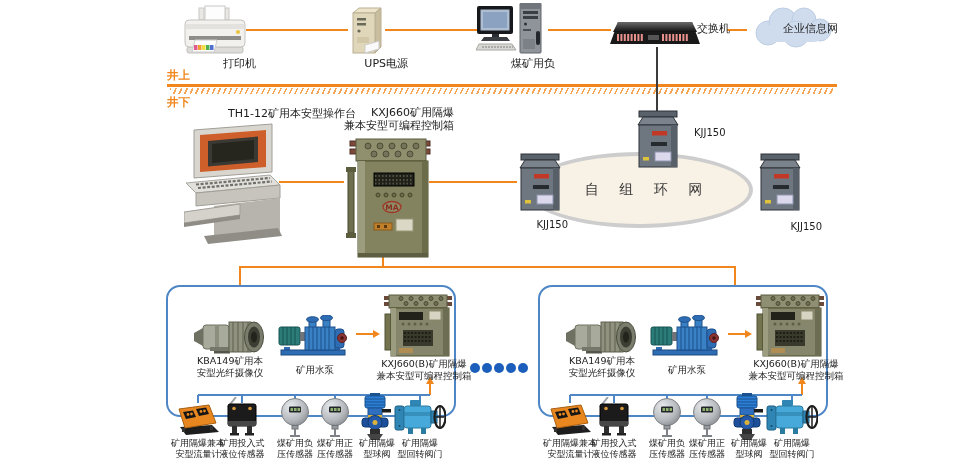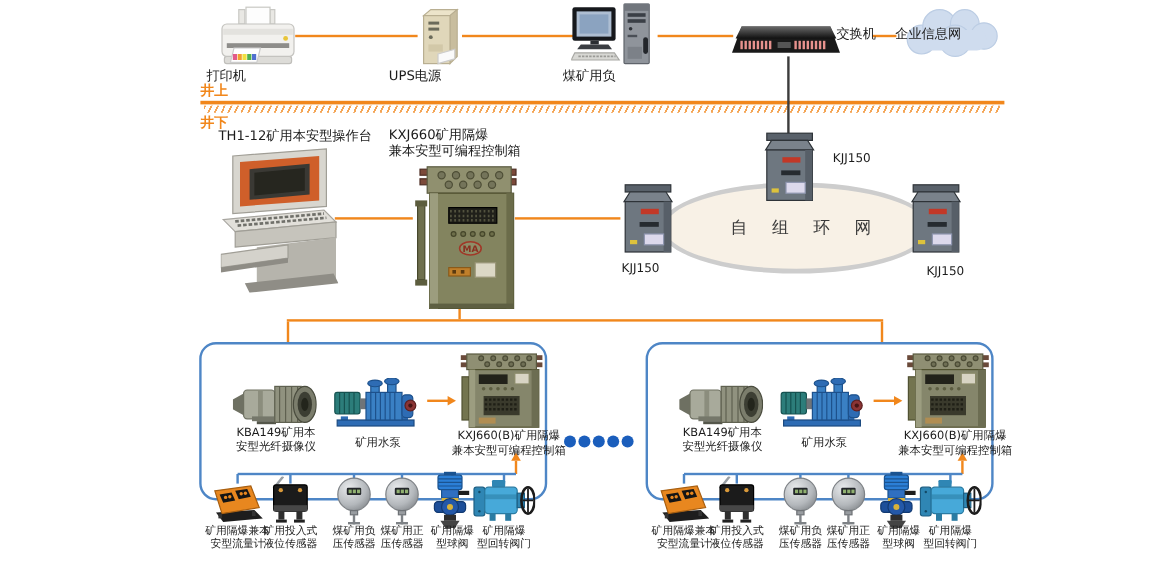--- a/index.html
+++ b/index.html
@@ -5,33 +5,33 @@
   :root{
     --orange:#f1871c;
     --blue:#4e86c6;
     --dotblue:#1b5ebc;
     --ink:#1c1c1c;
   }
   html,body{margin:0;padding:0;background:#fff;}
   .canvas{position:relative;width:980px;height:470px;background:#fff;overflow:hidden;
           font-family:"DejaVu Sans","Liberation Sans",sans-serif;color:var(--ink);}
   .dev{position:absolute;z-index:2;}
-  .lbl{position:absolute;font-size:11px;line-height:13px;text-align:left;white-space:nowrap;z-index:3;color:var(--ink);}
+  .lbl{position:absolute;font-size:11px;line-height:13px;text-align:right;white-space:nowrap;z-index:3;color:var(--ink);}
   .lbl.left{text-align:left;}
   .glbl{position:absolute;font-size:9.5px;line-height:12px;text-align:center;white-space:nowrap;z-index:3;color:var(--ink);}
   .slbl{position:absolute;font-size:9px;line-height:10.5px;text-align:center;white-space:nowrap;z-index:3;color:var(--ink);}
   .hl{position:absolute;height:2px;background:var(--orange);z-index:1;}
   .vl{position:absolute;width:2px;background:var(--orange);z-index:1;}
   .hl.blue{height:1.5px;background:var(--blue);}
   .vl.blue{width:1.5px;background:var(--blue);}
   .vl.dark{background:#3c3c3c;width:1.5px;}
   .mine-label{position:absolute;font-size:11.5px;font-weight:bold;color:var(--orange);z-index:3;}
   .hatch{position:absolute;height:6px;z-index:1;opacity:.75;
      background:repeating-linear-gradient(115deg,var(--orange) 0 1.5px,transparent 1.5px 5px);}
-  .ring{position:absolute;left:550px;top:152px;width:227px;height:76px;box-sizing:border-box;
+  .ring{position:absolute;left:526px;top:152px;width:227px;height:76px;box-sizing:border-box;
         border:4px solid #cdcdcd;border-radius:50%;background:#f8f1e6;z-index:0;
         display:flex;align-items:center;justify-content:center;}
   .ring span{font-size:14px;letter-spacing:8px;color:#3a3a3a;padding-left:16px;white-space:nowrap;}
   .group{position:absolute;top:285px;width:290px;height:132px;box-sizing:border-box;
          border:2px solid var(--blue);border-radius:14px;background:#fff;z-index:2;}
   .group .dev{z-index:2;}
   .group .hl,.group .vl{z-index:1;}
   .arr-r{position:absolute;width:0;height:0;border-left:7px solid var(--orange);
          border-top:4.5px solid transparent;border-bottom:4.5px solid transparent;z-index:2;}
   .arr-u{position:absolute;width:0;height:0;border-bottom:7px solid var(--orange);
@@ -145,21 +145,21 @@
     <div class="lbl">企业信息网</div>
   </div>
 
   <div class="mine-label" style="left:167px;top:68px">井上</div>
   <div class="hl" style="left:167px;top:84px;width:670px;height:3px"></div>
   <div class="hatch" style="left:170px;top:88px;width:664px"></div>
   <div class="mine-label" style="left:167px;top:95px">井下</div>
 
   <div class="vl dark" style="left:656px;top:47px;height:64px"></div>
 
-  <div class="lbl" style="left:182px;top:107px;width:160px">TH1-12矿用本安型操作台</div>
+  <div class="lbl" style="left:196px;top:107px;width:160px">TH1-12矿用本安型操作台</div>
   <svg class="dev" style="left:184px;top:122px" width="98" height="122" viewBox="0 0 98 122">
     <polygon points="10,8 88,2 88,50 10,56" fill="#d8d6cf" stroke="#a09e96"></polygon>
     <polygon points="16,13 82,8 82,45 16,50" fill="#cf5f2a"></polygon>
     <polygon points="24,19 74,14.5 74,40 24,44.5" fill="#3a3934"></polygon>
     <polygon points="28,22 70,18 70,37 28,41" fill="#26261f"></polygon>
     <polygon points="2,61 86,53 96,63 12,71" fill="#e2e0da" stroke="#a8a6a0"></polygon>
     <line x1="12" y1="62.5" x2="86" y2="56" stroke="#70706a" stroke-width="2.2" stroke-dasharray="3 1.6"></line>
     <line x1="14" y1="66" x2="88" y2="59.5" stroke="#70706a" stroke-width="2.2" stroke-dasharray="3 1.6"></line>
     <polygon points="12,71 96,63 96,76 12,84" fill="#c6c4bc" stroke="#a09e96"></polygon>
     <polygon points="30,84 96,76 96,112 30,120" fill="#b6b4ac"></polygon>

